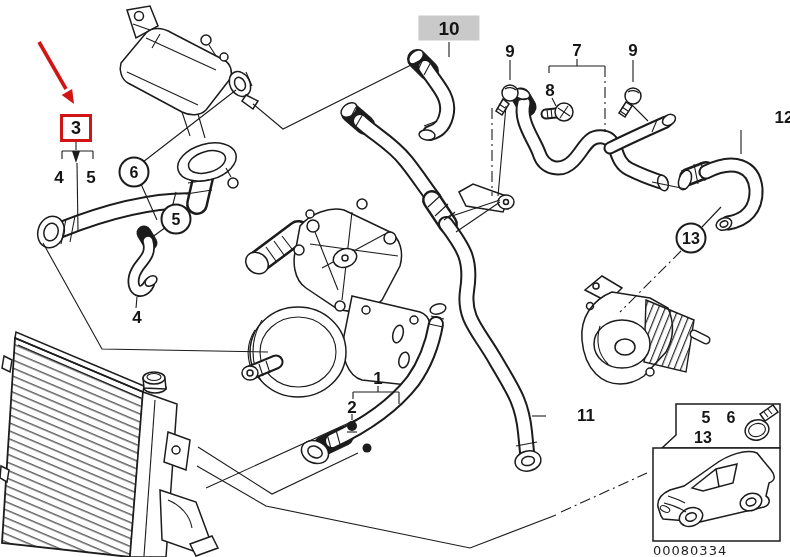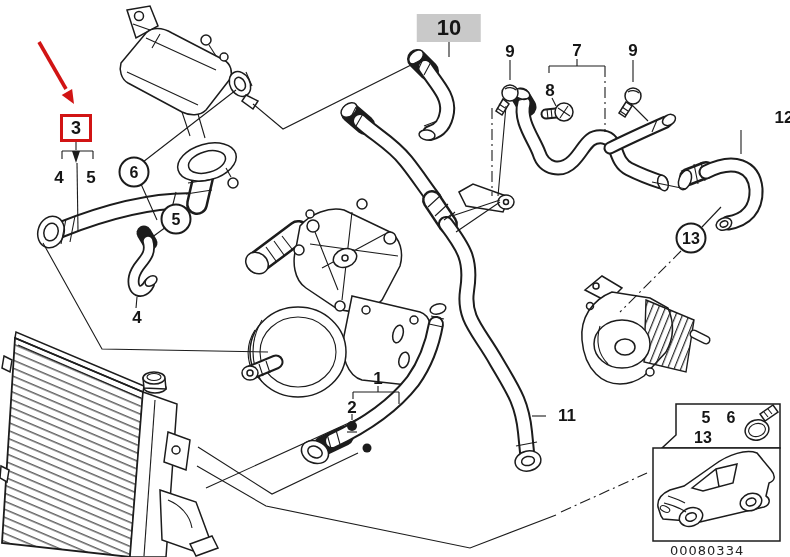--- a/index.html
+++ b/index.html
@@ -12,21 +12,21 @@
   .t{stroke:#1c1c1c;fill:none;stroke-width:1.1px;}
   .hb{stroke:#1c1c1c;fill:none;stroke-linecap:round;}
   .hw{stroke:#fff;fill:none;stroke-linecap:round;}
   .dd{stroke:#1c1c1c;fill:none;stroke-width:1.1px;stroke-dasharray:11 4 2 4;}
   
   .co{position:absolute;transform:translate(-50%,-50%);font-weight:bold;font-size:17px;
       color:#151515;line-height:1;white-space:nowrap;z-index:5;}
   .co.circled{width:27px;height:27px;border:2px solid #1b1b1b;border-radius:50%;background:#fff;
       display:flex;align-items:center;justify-content:center;font-size:16px;}
   .co.redbox{border:3px solid #d11414;background:#fff;padding:2px 8px;font-size:18px;}
-  .co.hl{background:#c9c9c9;padding:3px 20px;font-size:22px;}
+  .co.hl{background:#c9c9c9;padding:3px 20px;font-size:19px;}
   .legend-num{position:absolute;transform:translate(-50%,-50%);font-weight:bold;font-size:16px;
       color:#151515;z-index:5;}
   .docnum{position:absolute;font-family:"DejaVu Sans",sans-serif;font-size:13px;color:#222;
       letter-spacing:1px;z-index:5;}
 </style>
 </head>
 <body>
 
 <div class="stage">
 
@@ -301,21 +301,21 @@
 <div class="co" style="left:137px;top:317px">4</div>
 <div class="co hl" style="left:449px;top:28px">10</div>
 <div class="co" style="left:510px;top:51px">9</div>
 <div class="co" style="left:577px;top:50px">7</div>
 <div class="co" style="left:550px;top:90px">8</div>
 <div class="co" style="left:633px;top:50px">9</div>
 <div class="co" style="left:784px;top:117px">12</div>
 <div class="co circled" style="left:691px;top:238px">13</div>
 <div class="co" style="left:378px;top:378px">1</div>
 <div class="co" style="left:352px;top:407px">2</div>
-<div class="co" style="left:567px;top:415px">11</div>
+<div class="co" style="left:586px;top:415px">11</div>
 
 <div class="legend-num" style="left:706px;top:418px">5</div>
 <div class="legend-num" style="left:731px;top:418px">6</div>
 <div class="legend-num" style="left:703px;top:438px">13</div>
 
-<div class="docnum" style="left:670px;top:543px">00080334</div>
+<div class="docnum" style="left:653px;top:543px">00080334</div>
 
 </div>
 
 </body></html>

